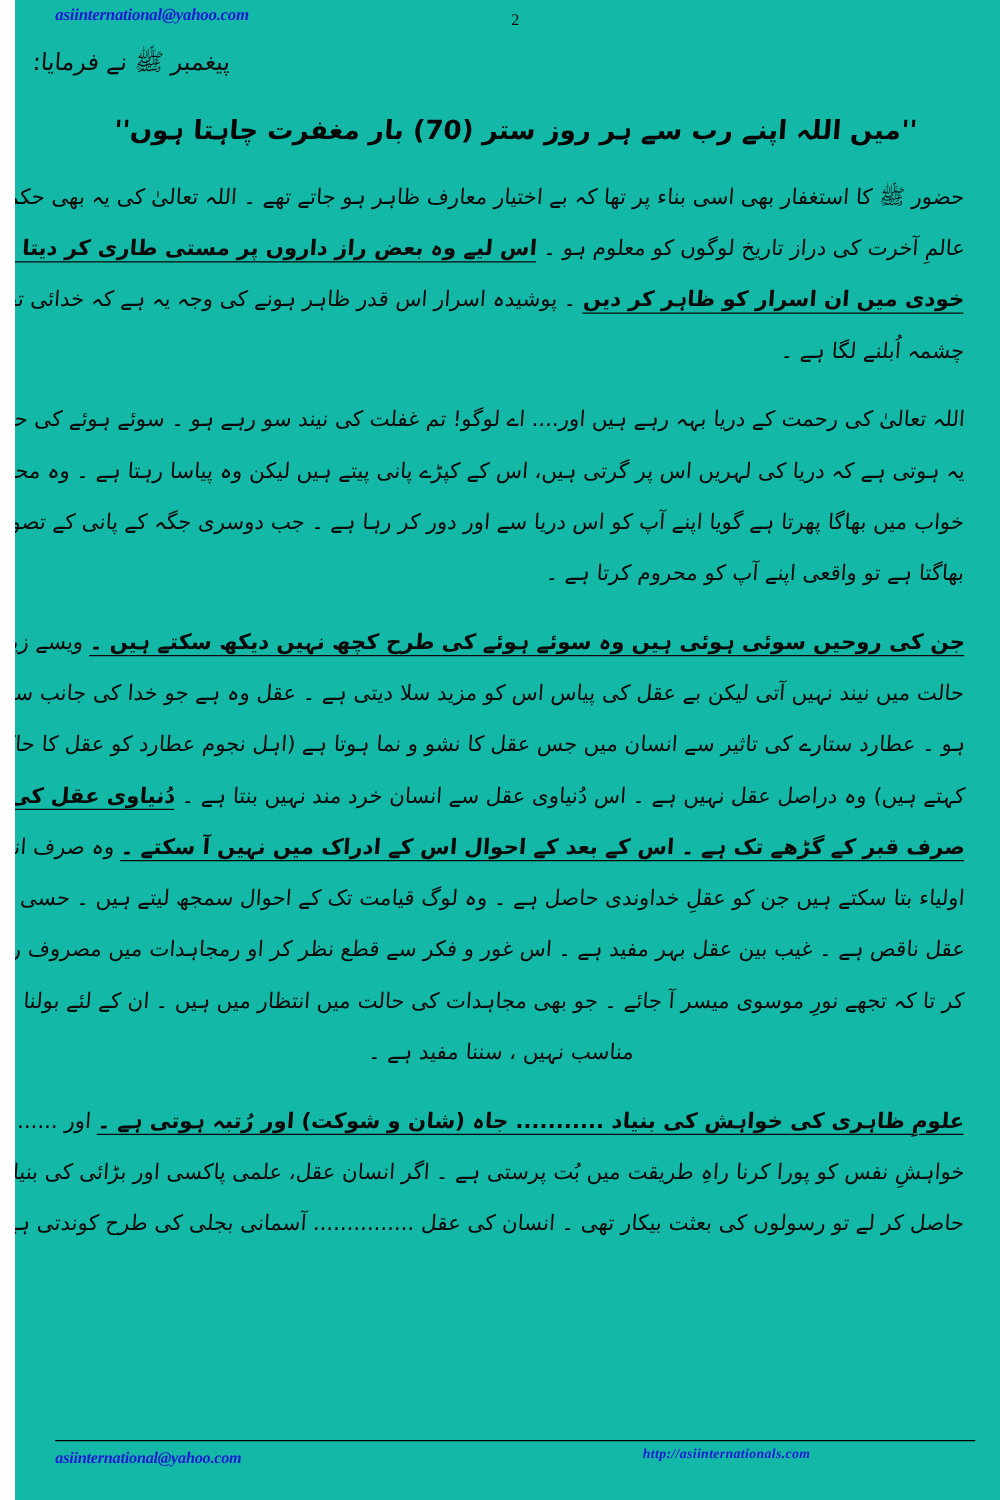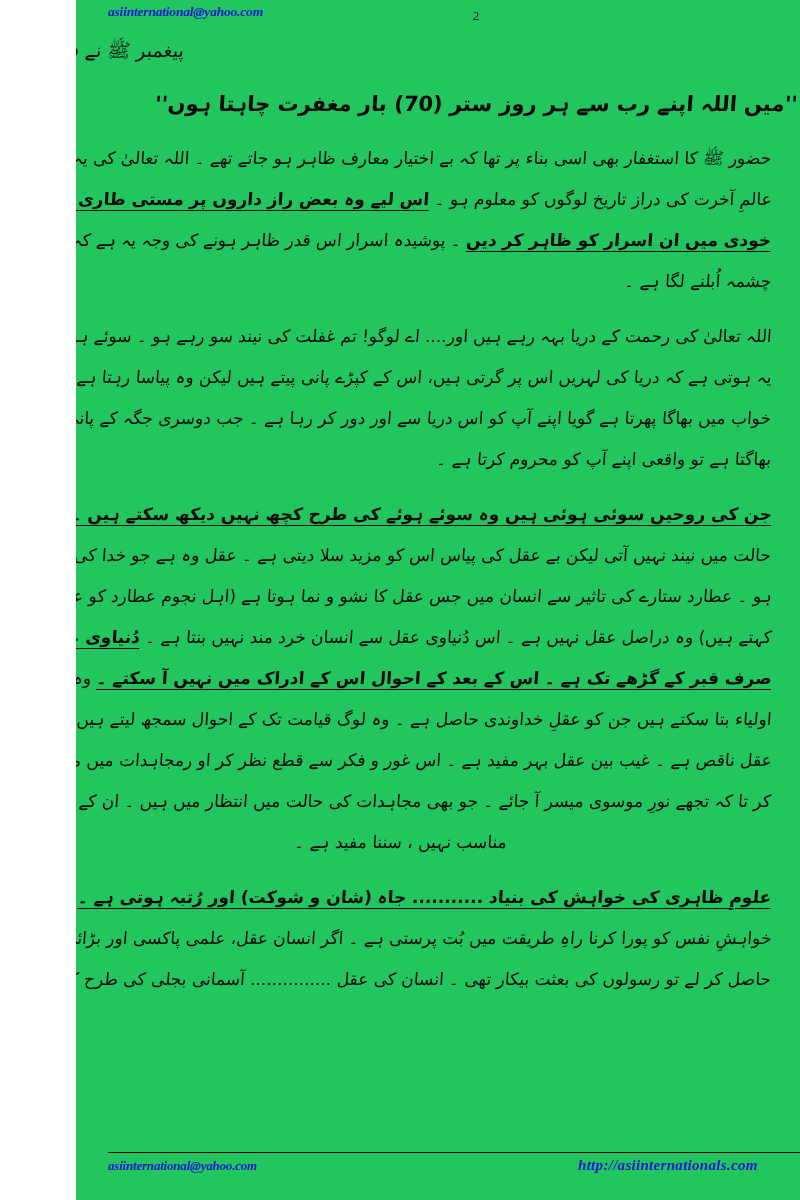--- a/index.html
+++ b/index.html
@@ -4,23 +4,23 @@
 <title>Urdu Scanned Page 2</title>
 <style>
   html, body {
     margin: 0;
     padding: 0;
     background: #ffffff;
   }
 
   .page {
     position: relative;
-    width: 724px;
+    width: 788px;
     height: 1200px;
-    background: #22c55e;
+    background: #14b8a6;
     overflow: hidden;
     font-family: "DejaVu Sans", sans-serif;
   }
 
   
   .page-header {
     position: absolute;
     top: 4px;
     left: 0;
     width: 800px;
@@ -170,21 +170,21 @@
     white-space: nowrap;
     letter-spacing: -0.2px;
   }
   .footer-url {
     position: absolute;
     left: 470px;
     top: -1px;
     font-family: "Liberation Serif", serif;
     font-style: italic;
     font-weight: bold;
-    font-size: 15px;
+    font-size: 11px;
     color: #1b19d4;
     white-space: nowrap;
     letter-spacing: 0.3px;
     text-align: right;
   }
 </style>
 </head>
 <body>
 
 <div class="page">

